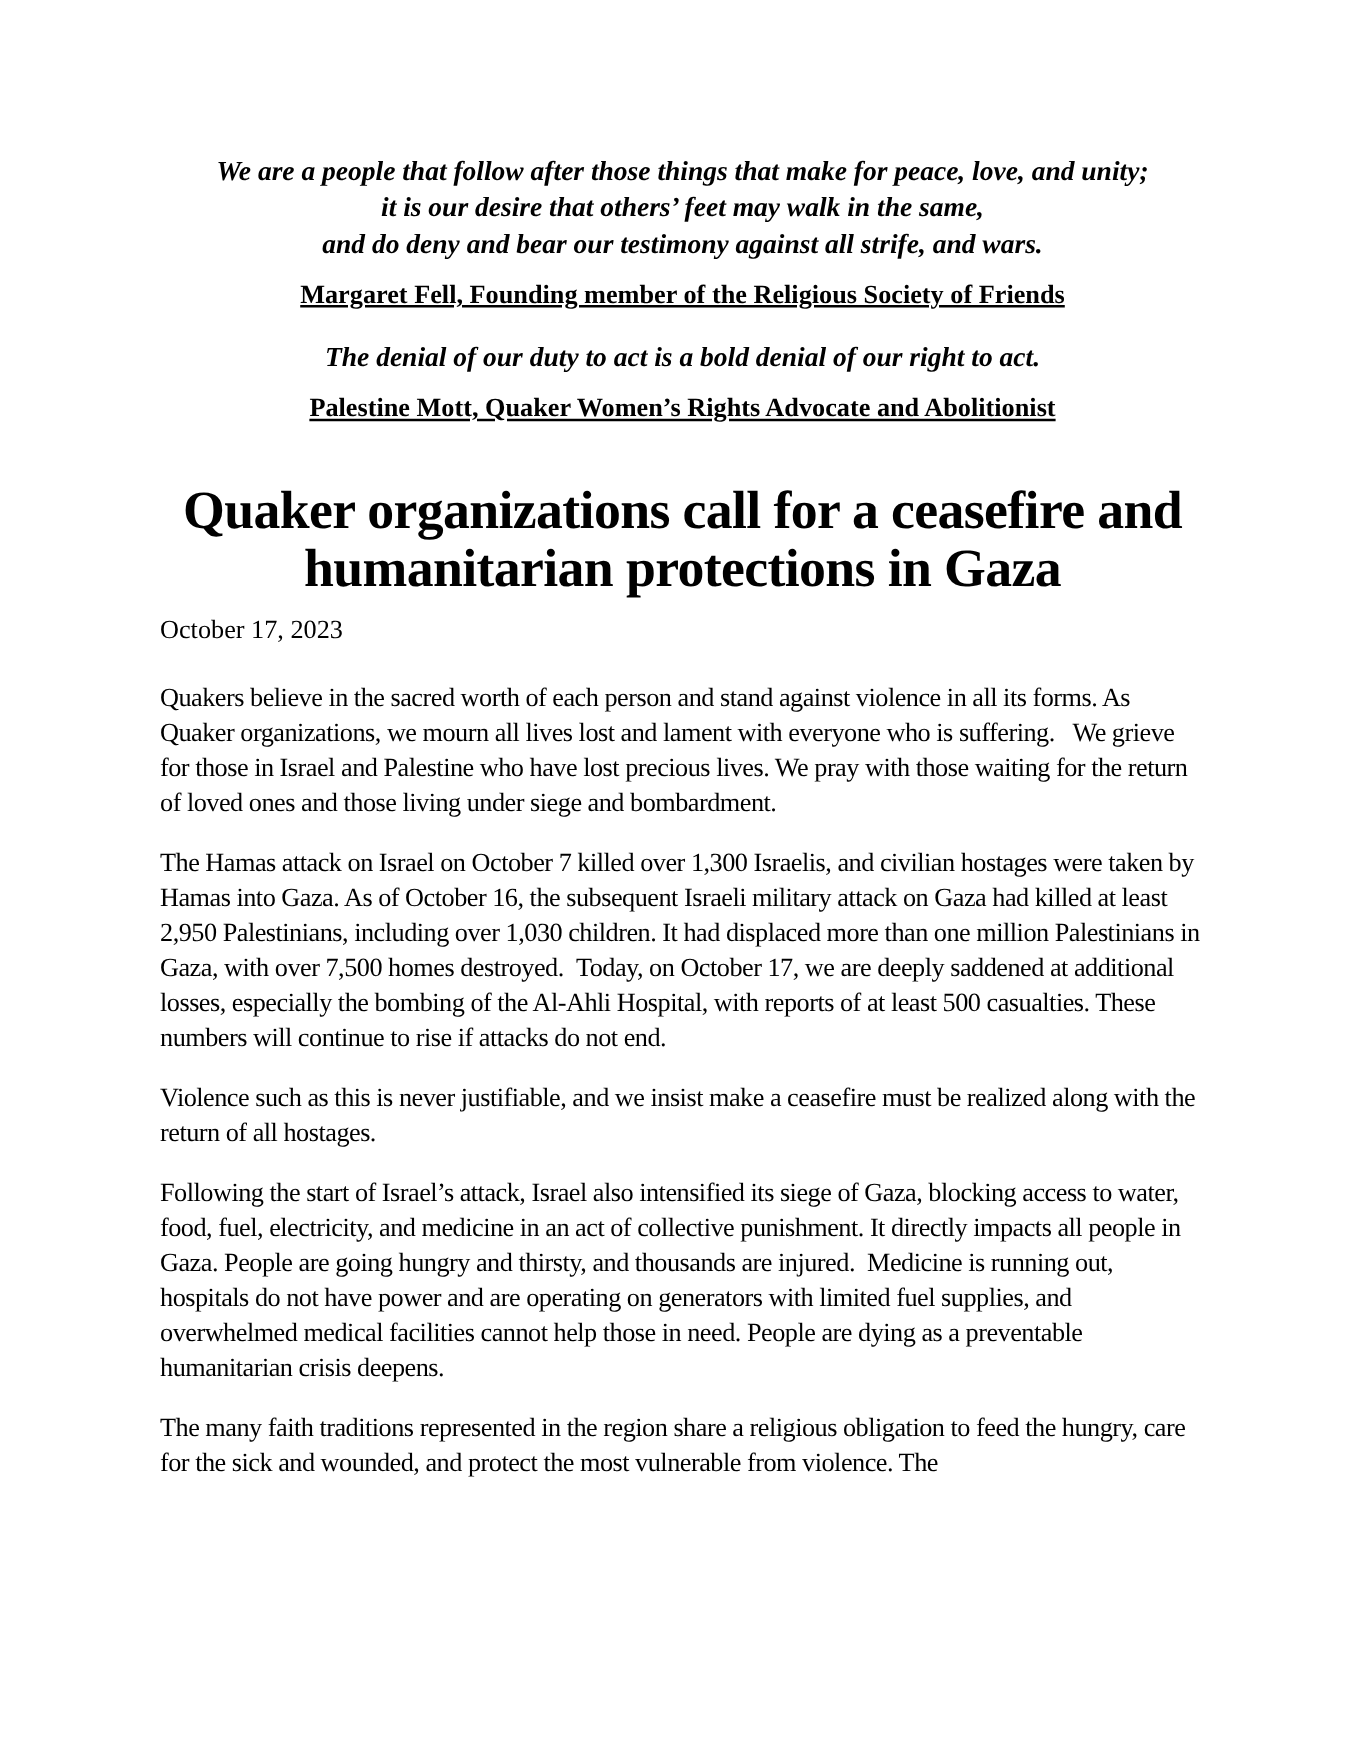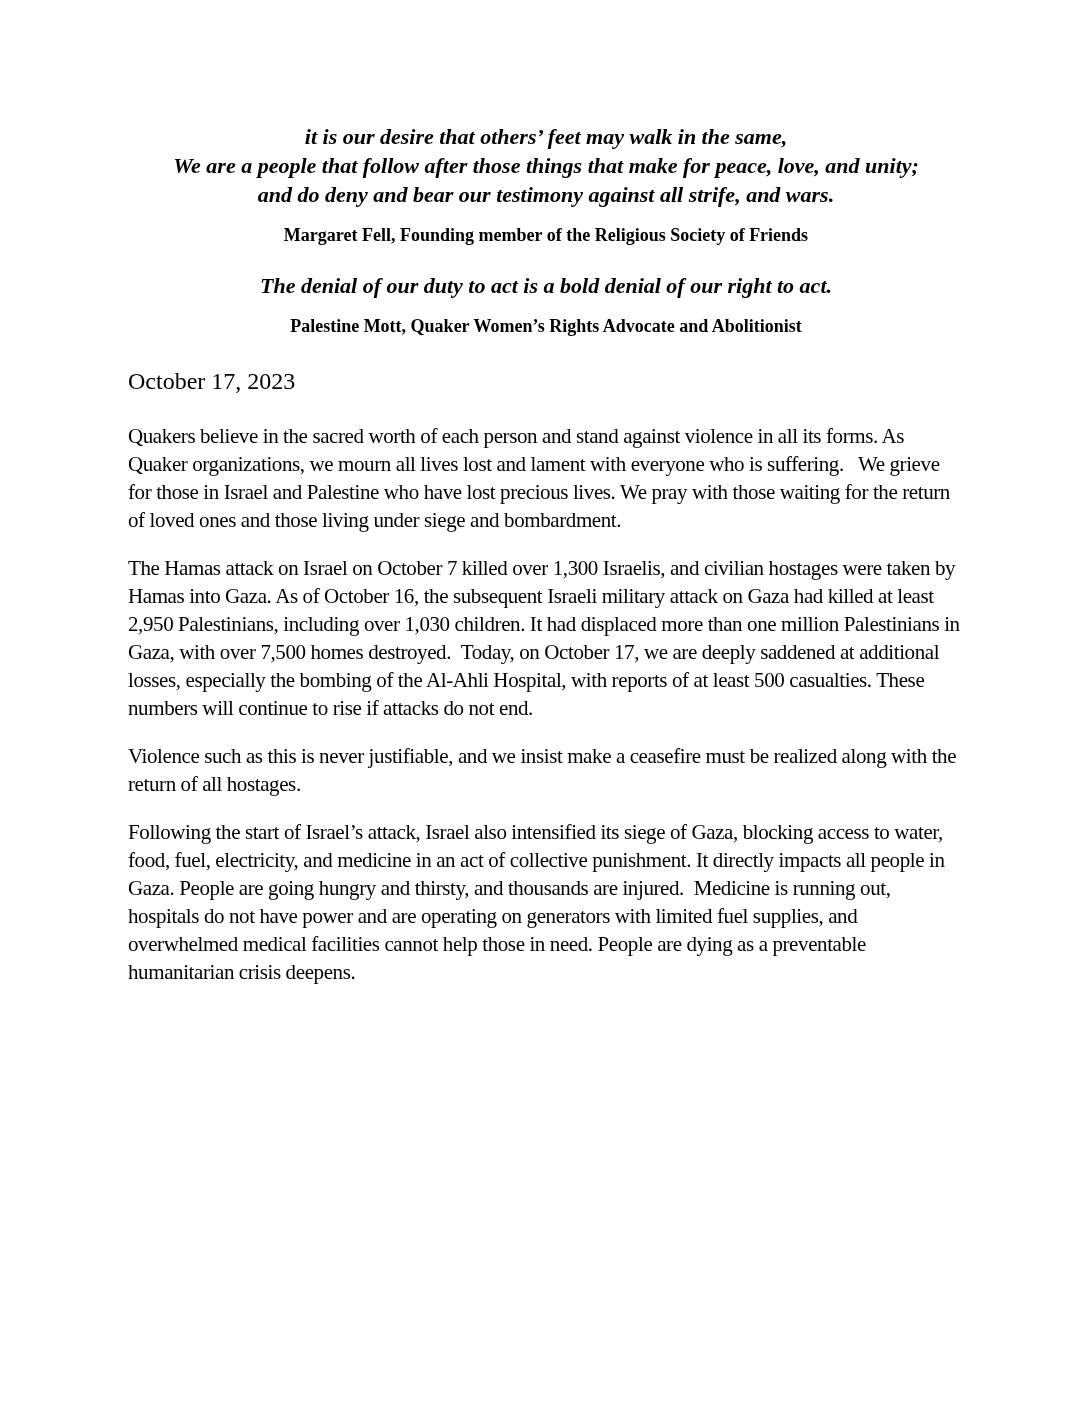--- a/index.html
+++ b/index.html
@@ -20,71 +20,74 @@
     text-align: center;
     font-style: italic;
     font-weight: 700;
     font-size: 22px;
     line-height: 29px;
   }
   .quote-line { white-space: nowrap; }
   .attribution {
     text-align: center;
     font-weight: 700;
-    font-size: 18px;
+    font-size: 21px;
     line-height: 22px;
     margin-top: 15px;
+    text-decoration: underline;
   }
   .quote-block-2 { margin-top: 25px; }
   .title {
     text-align: center;
     font-weight: 700;
     font-size: 43px;
     line-height: 47px;
     margin: 48px 0 0 0;
     letter-spacing: -0.5px;
   }
   .date {
-    font-size: 24px;
+    font-size: 21px;
     line-height: 24px;
-    margin-top: 32px;
+    margin-top: 12px;
     font-weight: 400;
   }
   .para {
     font-size: 21px;
     line-height: 28px;
     letter-spacing: -0.4px;
     margin: 20px 0 0 0;
   }
   .para-first { margin-top: 29px; }
   .seg-b { font-weight: 400; text-align: right; }
   .seg-r { font-weight: 400; margin-top: 40px; }
 </style>
 </head>
 <body>
 
 <div class="page">
 
   <section class="quote-block">
     <div class="quote">
+      <div class="quote-line">We are a people that follow after those things that make for peace, love, and unity;</div>
       <div class="quote-line">it is our desire that others’ feet may walk in the same,</div>
-      <div class="quote-line">We are a people that follow after those things that make for peace, love, and unity;</div>
       <div class="quote-line">and do deny and bear our testimony against all strife, and wars.</div>
     </div>
     <div class="attribution">Margaret Fell, Founding member of the Religious Society of Friends</div>
   </section>
 
   <section class="quote-block quote-block-2">
     <div class="quote">
       <div class="quote-line">The denial of our duty to act is a bold denial of our right to act.</div>
     </div>
     <div class="attribution">Palestine Mott, Quaker Women’s Rights Advocate and Abolitionist</div>
   </section>
 
+  <h1 class="title">Quaker organizations call for a ceasefire and humanitarian protections in Gaza</h1>
 
   <div class="date">October 17, 2023</div>
 
   <p class="para para-first"><span class="seg-b">Quakers believe in the sacred worth of each person and stand against violence in all its forms. As Quaker organizations, we </span><span class="seg-r">mourn </span><span class="seg-b">all lives lost and lament with everyone who is </span><span class="seg-r">suffering. &nbsp; </span><span class="seg-b">We grieve </span><span class="seg-r">for those in Israel and Palestine who have lost precious lives. We pray with those waiting for the return of loved ones </span><span class="seg-b">and those living under </span><span class="seg-r">siege and bombardment.</span></p>
   <p class="para"><span class="seg-b">The Hamas attack on Israel on October 7 killed over 1,300 Israelis, and civilian hostages were taken by Hamas into Gaza. As of October 16, the subsequent Israeli military attack on Gaza had killed at least 2,950 Palestinians, including over 1,030 children. It had displaced more than one million Palestinians in Gaza, with over 7,500 homes destroyed. &nbsp;Today, on October 17, we are deeply saddened at additional losses, especially the bombing of the Al-Ahli Hospital, with reports of at least 500 casualties. These numbers will continue to rise if attacks do not end.</span></p>
   <p class="para"><span class="seg-b">Violence such as this is never justifiable, and we insist make a ceasefire must be realized along with the return of all hostages.</span></p>
   <p class="para"><span class="seg-b">Following the start of Israel’s attack, Israel also intensified its siege of Gaza, blocking access to water, food, fuel, electricity, and medicine in an act of collective punishment. It directly impacts all people in Gaza. People are going hungry and thirsty, and thousands are injured. &nbsp;Medicine is running out, hospitals do not have power and are operating on generators with limited fuel supplies, and overwhelmed medical facilities cannot help those in need. People are dying as a preventable humanitarian crisis deepens.</span></p>
+  <p class="para"><span class="seg-b">The many faith traditions represented in the region share a religious obligation to feed the hungry, care for the sick and wounded, and protect the most vulnerable from violence. The</span></p>
 
 </div>
 
 </body></html>

